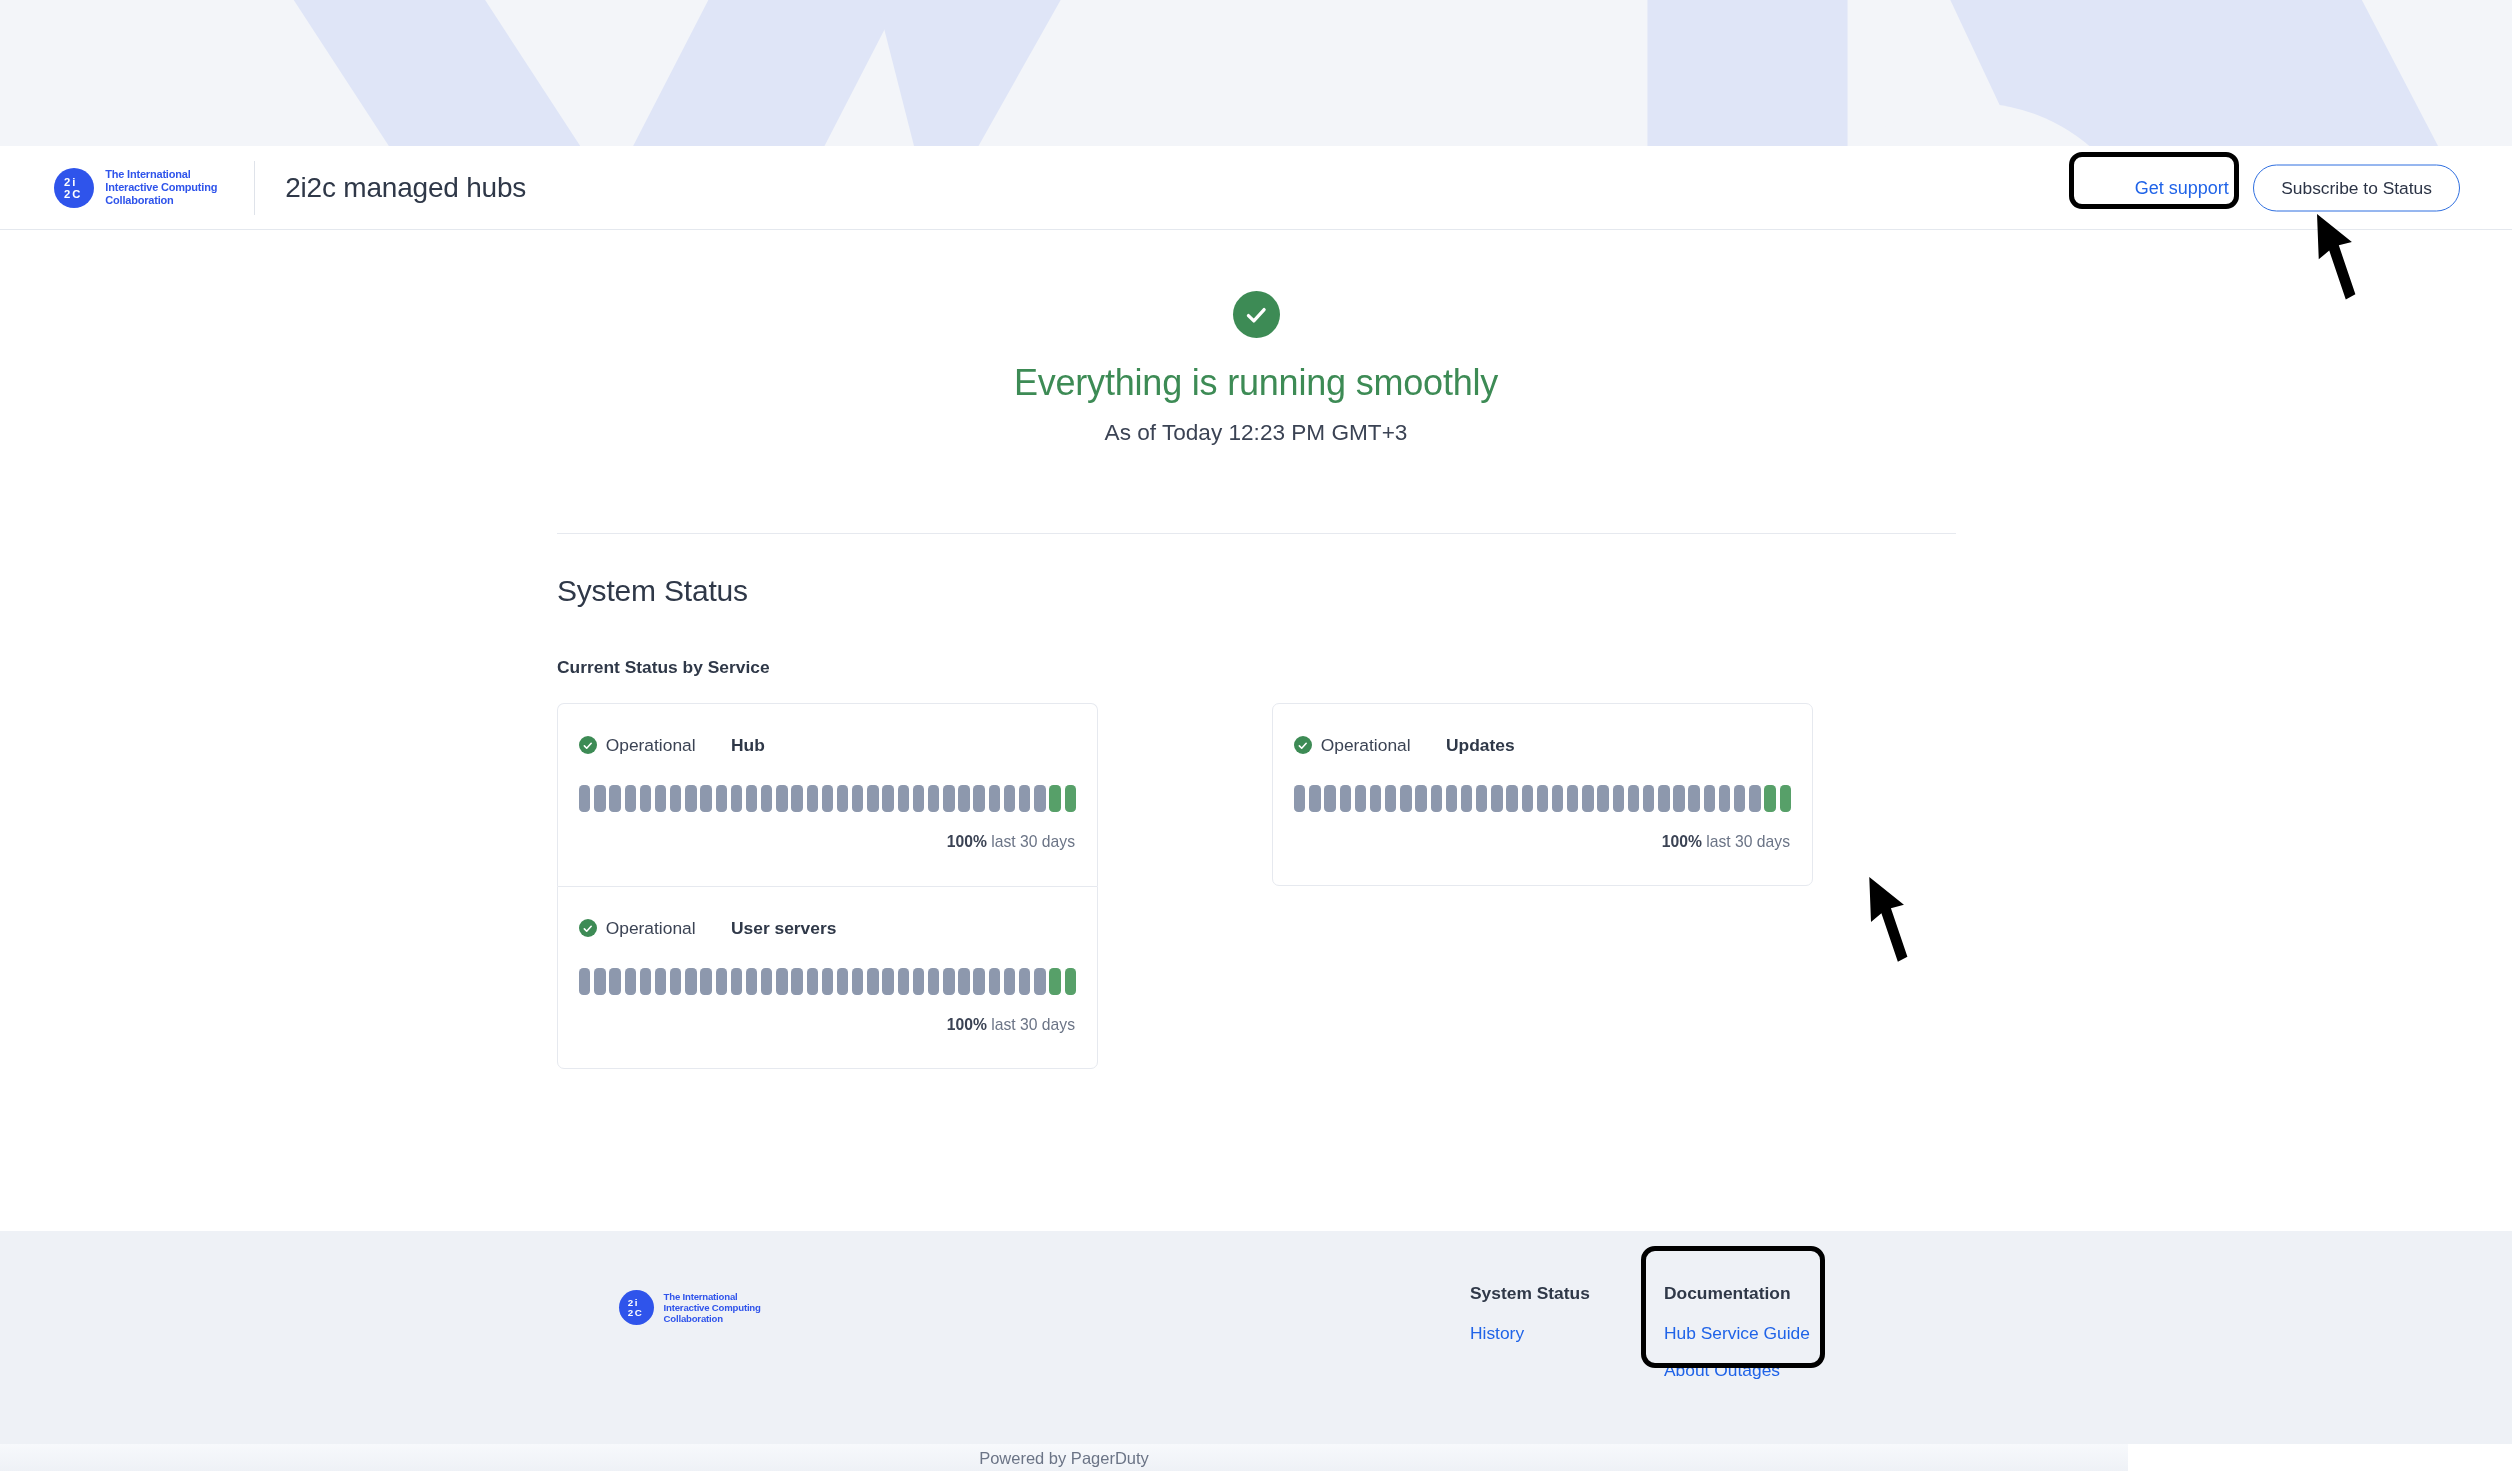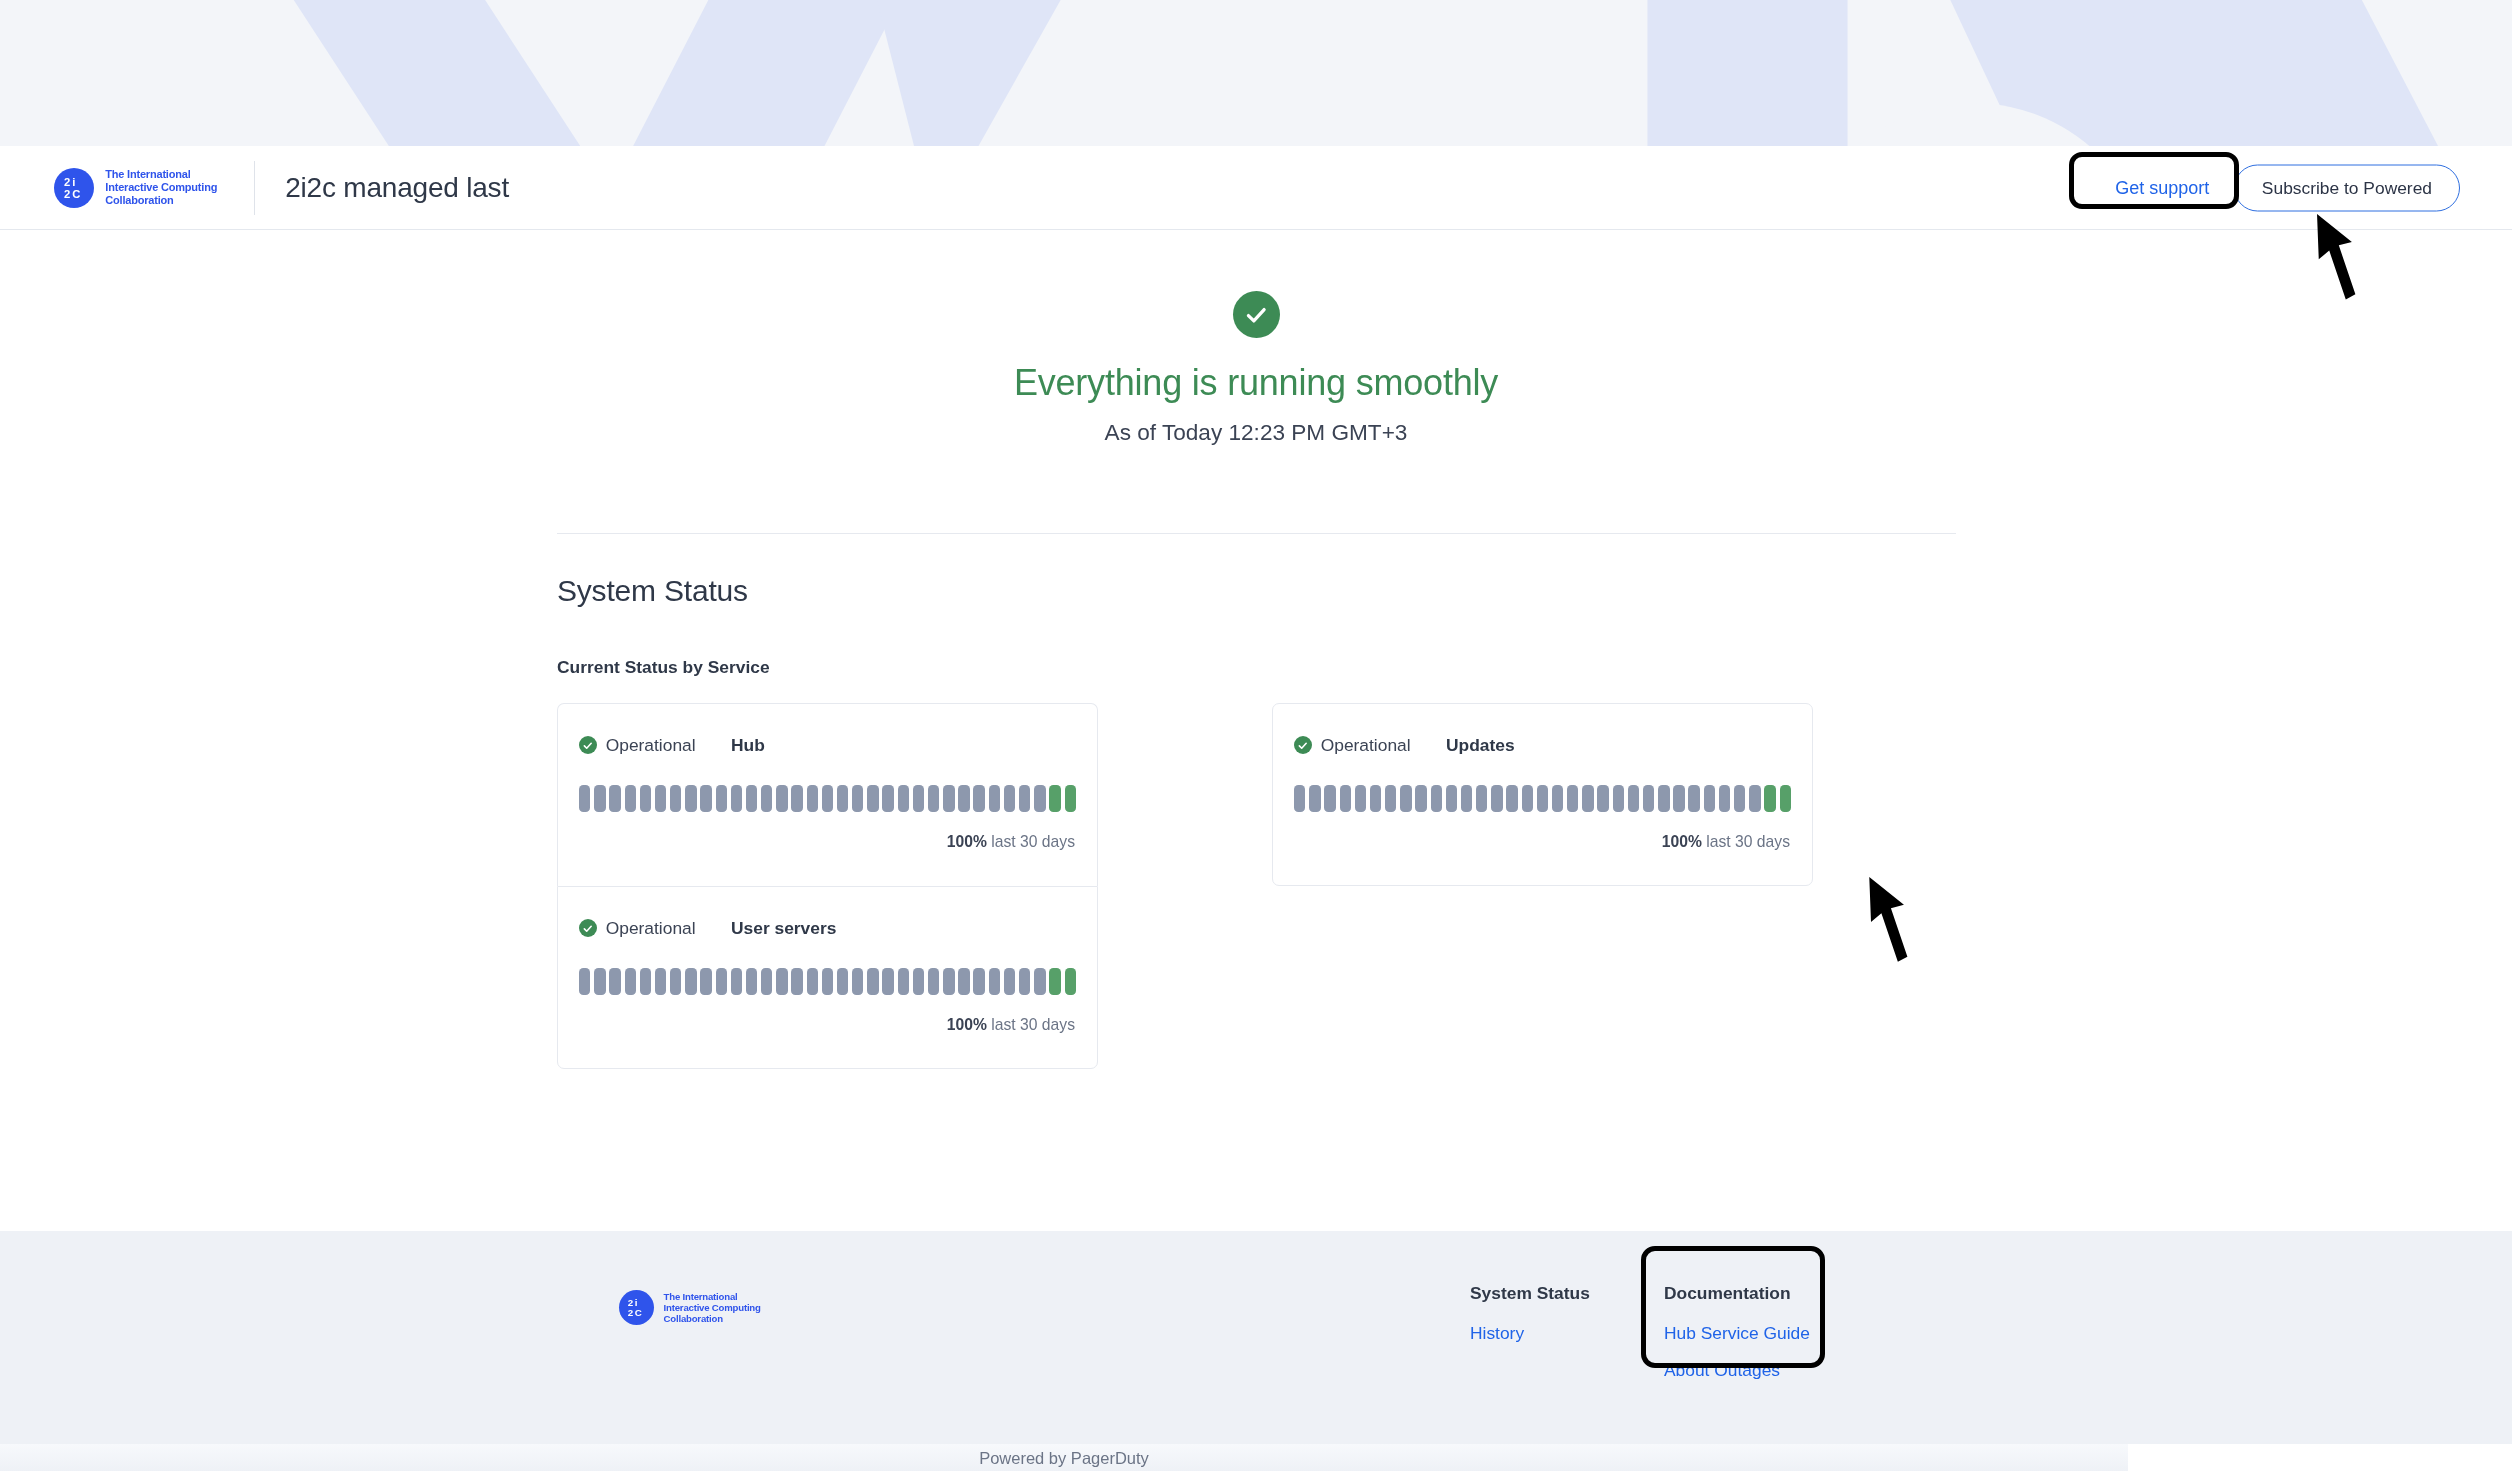--- a/index.html
+++ b/index.html
@@ -364,26 +364,26 @@
           <text x="13" y="26">C</text>
         </g>
       </svg>
     </div>
     <div class="logo-words">The International
 Interactive Computing
 Collaboration</div>
 
     <div id="brand-divider"></div>
 
-    <div id="header-title">2i2c managed last</div>
+    <div id="header-title">2i2c managed hubs</div>
   </div>
 
   <div id="header-actions">
     <button id="get-support-button">Get support</button>
-    <button id="subscribe-button">Subscribe to Powered</button>
+    <button id="subscribe-button">Subscribe to Status</button>
   </div>
 </header>
 
 <div id="annot-get-support"></div>
 
 <section id="hero">
   <div id="hero-status-icon">
     <svg width="26" height="26" viewBox="0 0 24 24" xmlns="http://www.w3.org/2000/svg" aria-hidden="true">
       <path d="M5 12.5 L10 17.5 L19.5 7" fill="none" stroke="#ffffff" stroke-width="3" stroke-linecap="round" stroke-linejoin="round"></path>
     </svg>

